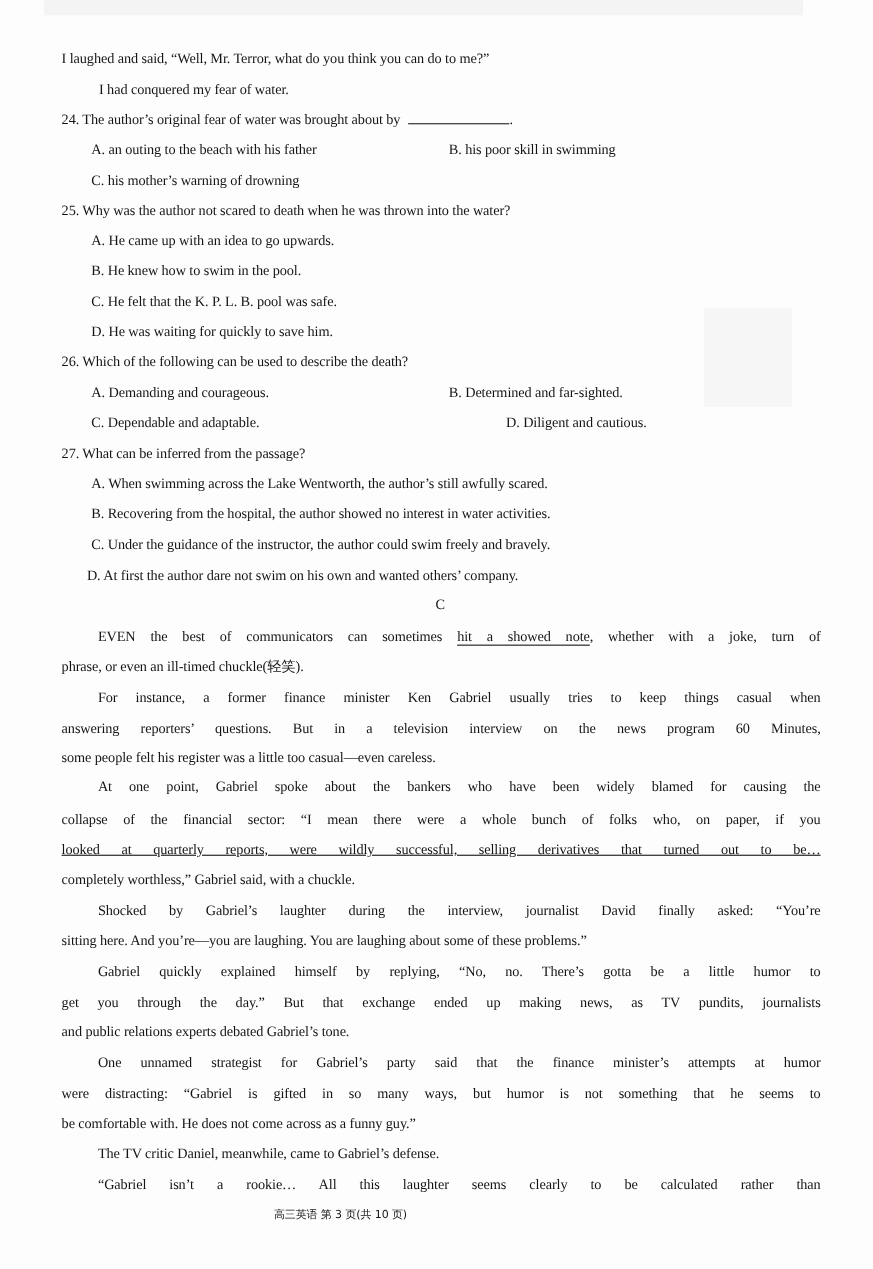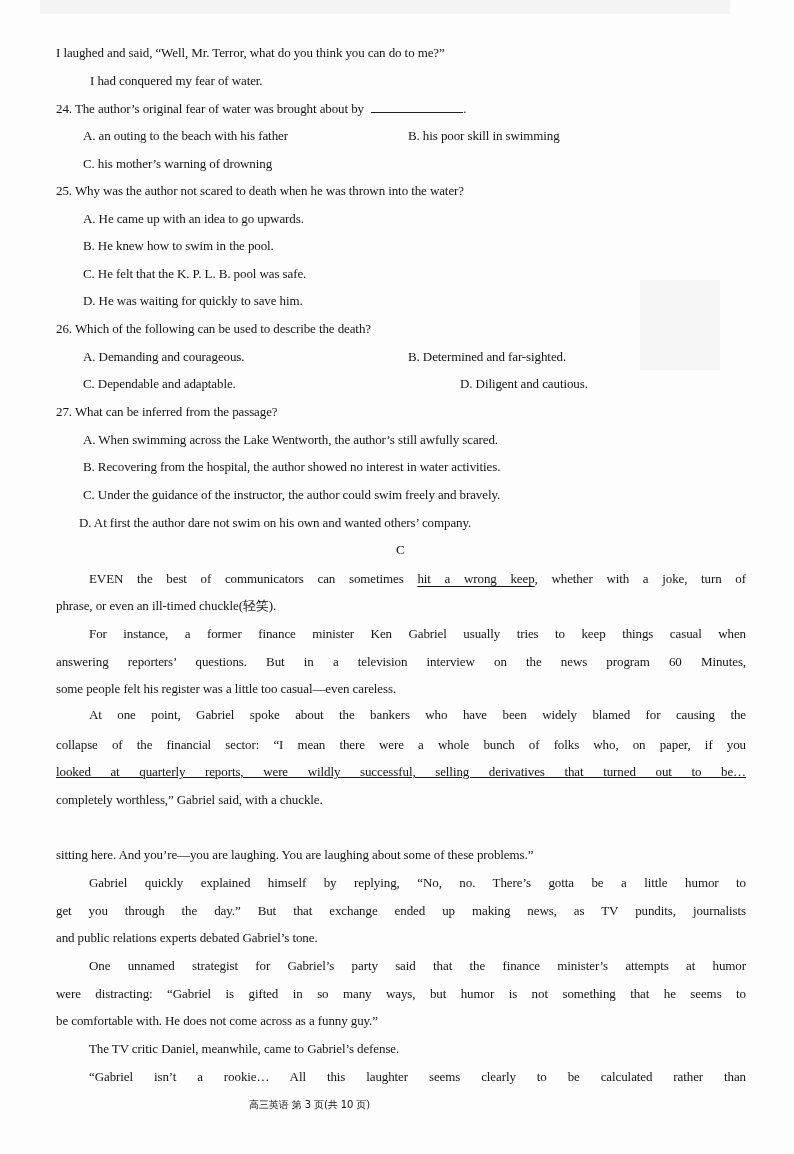--- a/index.html
+++ b/index.html
@@ -64,32 +64,33 @@
     <span>27.</span>
     <span>What can be inferred from the passage?</span>
   </div>
   <div class="line" style="left:83px;top:430px;">A. When swimming across the Lake Wentworth, the author’s still awfully scared.</div>
   <div class="line" style="left:83px;top:457px;">B. Recovering from the hospital, the author showed no interest in water activities.</div>
   <div class="line" style="left:83px;top:485px;">C. Under the guidance of the instructor, the author could swim freely and bravely.</div>
   <div class="line" style="left:79px;top:513px;">D. At first the author dare not swim on his own and wanted others’ company.</div>
 
   <div class="line" style="left:396px;top:540px;">C</div>
 
-  <div class="line just" style="left:89px;top:569px;width:657px;"><span>EVEN the best of communicators can sometimes </span><span class="u">hit a wrong keep</span><span>, whether with a joke, turn of</span></div>
+  <div class="line just" style="left:89px;top:569px;width:657px;"><span>EVEN the best of communicators can sometimes </span><span class="u">hit a showed note</span><span>, whether with a joke, turn of</span></div>
   <div class="line" style="left:56px;top:596px;">phrase, or even an ill-timed chuckle(轻笑).</div>
 
   <div class="line just" style="left:89px;top:624px;width:657px;">For instance, a former finance minister Ken Gabriel usually tries to keep things casual when</div>
   <div class="line just" style="left:56px;top:652px;width:690px;">answering reporters’ questions. But in a television interview on the news program 60 Minutes,</div>
   <div class="line" style="left:56px;top:679px;">some people felt his register was a little too casual—even careless.</div>
 
   <div class="line just" style="left:89px;top:705px;width:657px;">At one point, Gabriel spoke about the bankers who have been widely blamed for causing the</div>
   <div class="line just" style="left:56px;top:735px;width:690px;">collapse of the financial sector: “I mean there were a whole bunch of folks who, on paper, if you</div>
   <div class="line just" style="left:56px;top:762px;width:690px;text-decoration:underline;">looked at quarterly reports, were wildly successful, selling derivatives that turned out to be…</div>
   <div class="line" style="left:56px;top:790px;">completely worthless,” Gabriel said, with a chuckle.</div>
 
+  <div class="line just" style="left:89px;top:818px;width:657px;">Shocked by Gabriel’s laughter during the interview, journalist David finally asked: “You’re</div>
   <div class="line just" style="left:89px;top:873px;width:657px;">Gabriel quickly explained himself by replying, “No, no. There’s gotta be a little humor to</div>
 
   <div class="line" style="left:56px;top:845px;">sitting here. And you’re—you are laughing. You are laughing about some of these problems.”</div>
   <div class="line just" style="left:56px;top:901px;width:690px;">get you through the day.” But that exchange ended up making news, as TV pundits, journalists</div>
   <div class="line" style="left:56px;top:928px;">and public relations experts debated Gabriel’s tone.</div>
 
   <div class="line just" style="left:89px;top:956px;width:657px;">One unnamed strategist for Gabriel’s party said that the finance minister’s attempts at humor</div>
   <div class="line just" style="left:56px;top:984px;width:690px;">were distracting: “Gabriel is gifted in so many ways, but humor is not something that he seems to</div>
   <div class="line" style="left:56px;top:1011px;">be comfortable with. He does not come across as a funny guy.”</div>
 

